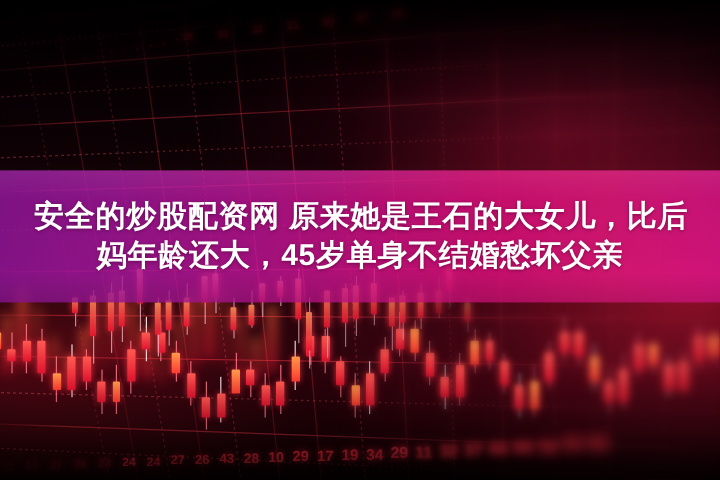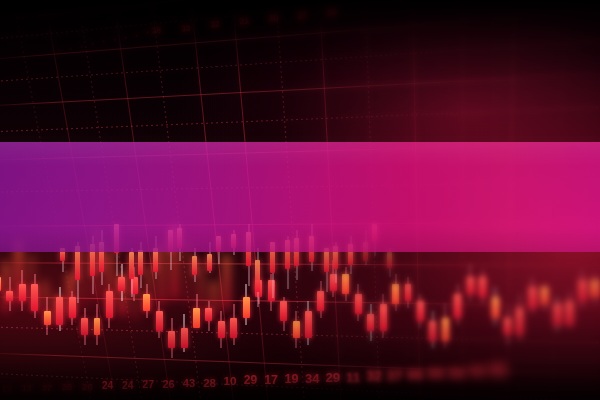--- a/index.html
+++ b/index.html
@@ -546,16 +546,18 @@
         <span style="left: 489.36px; bottom: 19.2px; font-size: 15.7px; opacity: 1; filter: blur(5px); color: rgb(255, 51, 71);">55</span>
       </div>
 
     <div class="dof"></div>
     <div class="dof2"></div>
     <div class="vig"></div>
   </div>
 
   <div class="band" id="band" style="top: 142px; height: 110px;">
     <div class="caption">
+      <div class="cap-line l1">安全的炒股配资网 原来她是王石的大女儿，比后</div>
+      <div class="cap-line l2">妈年龄还大，45岁单身不结婚愁坏父亲</div>
     </div>
   </div>
 
 </div>
 
 </body></html>

